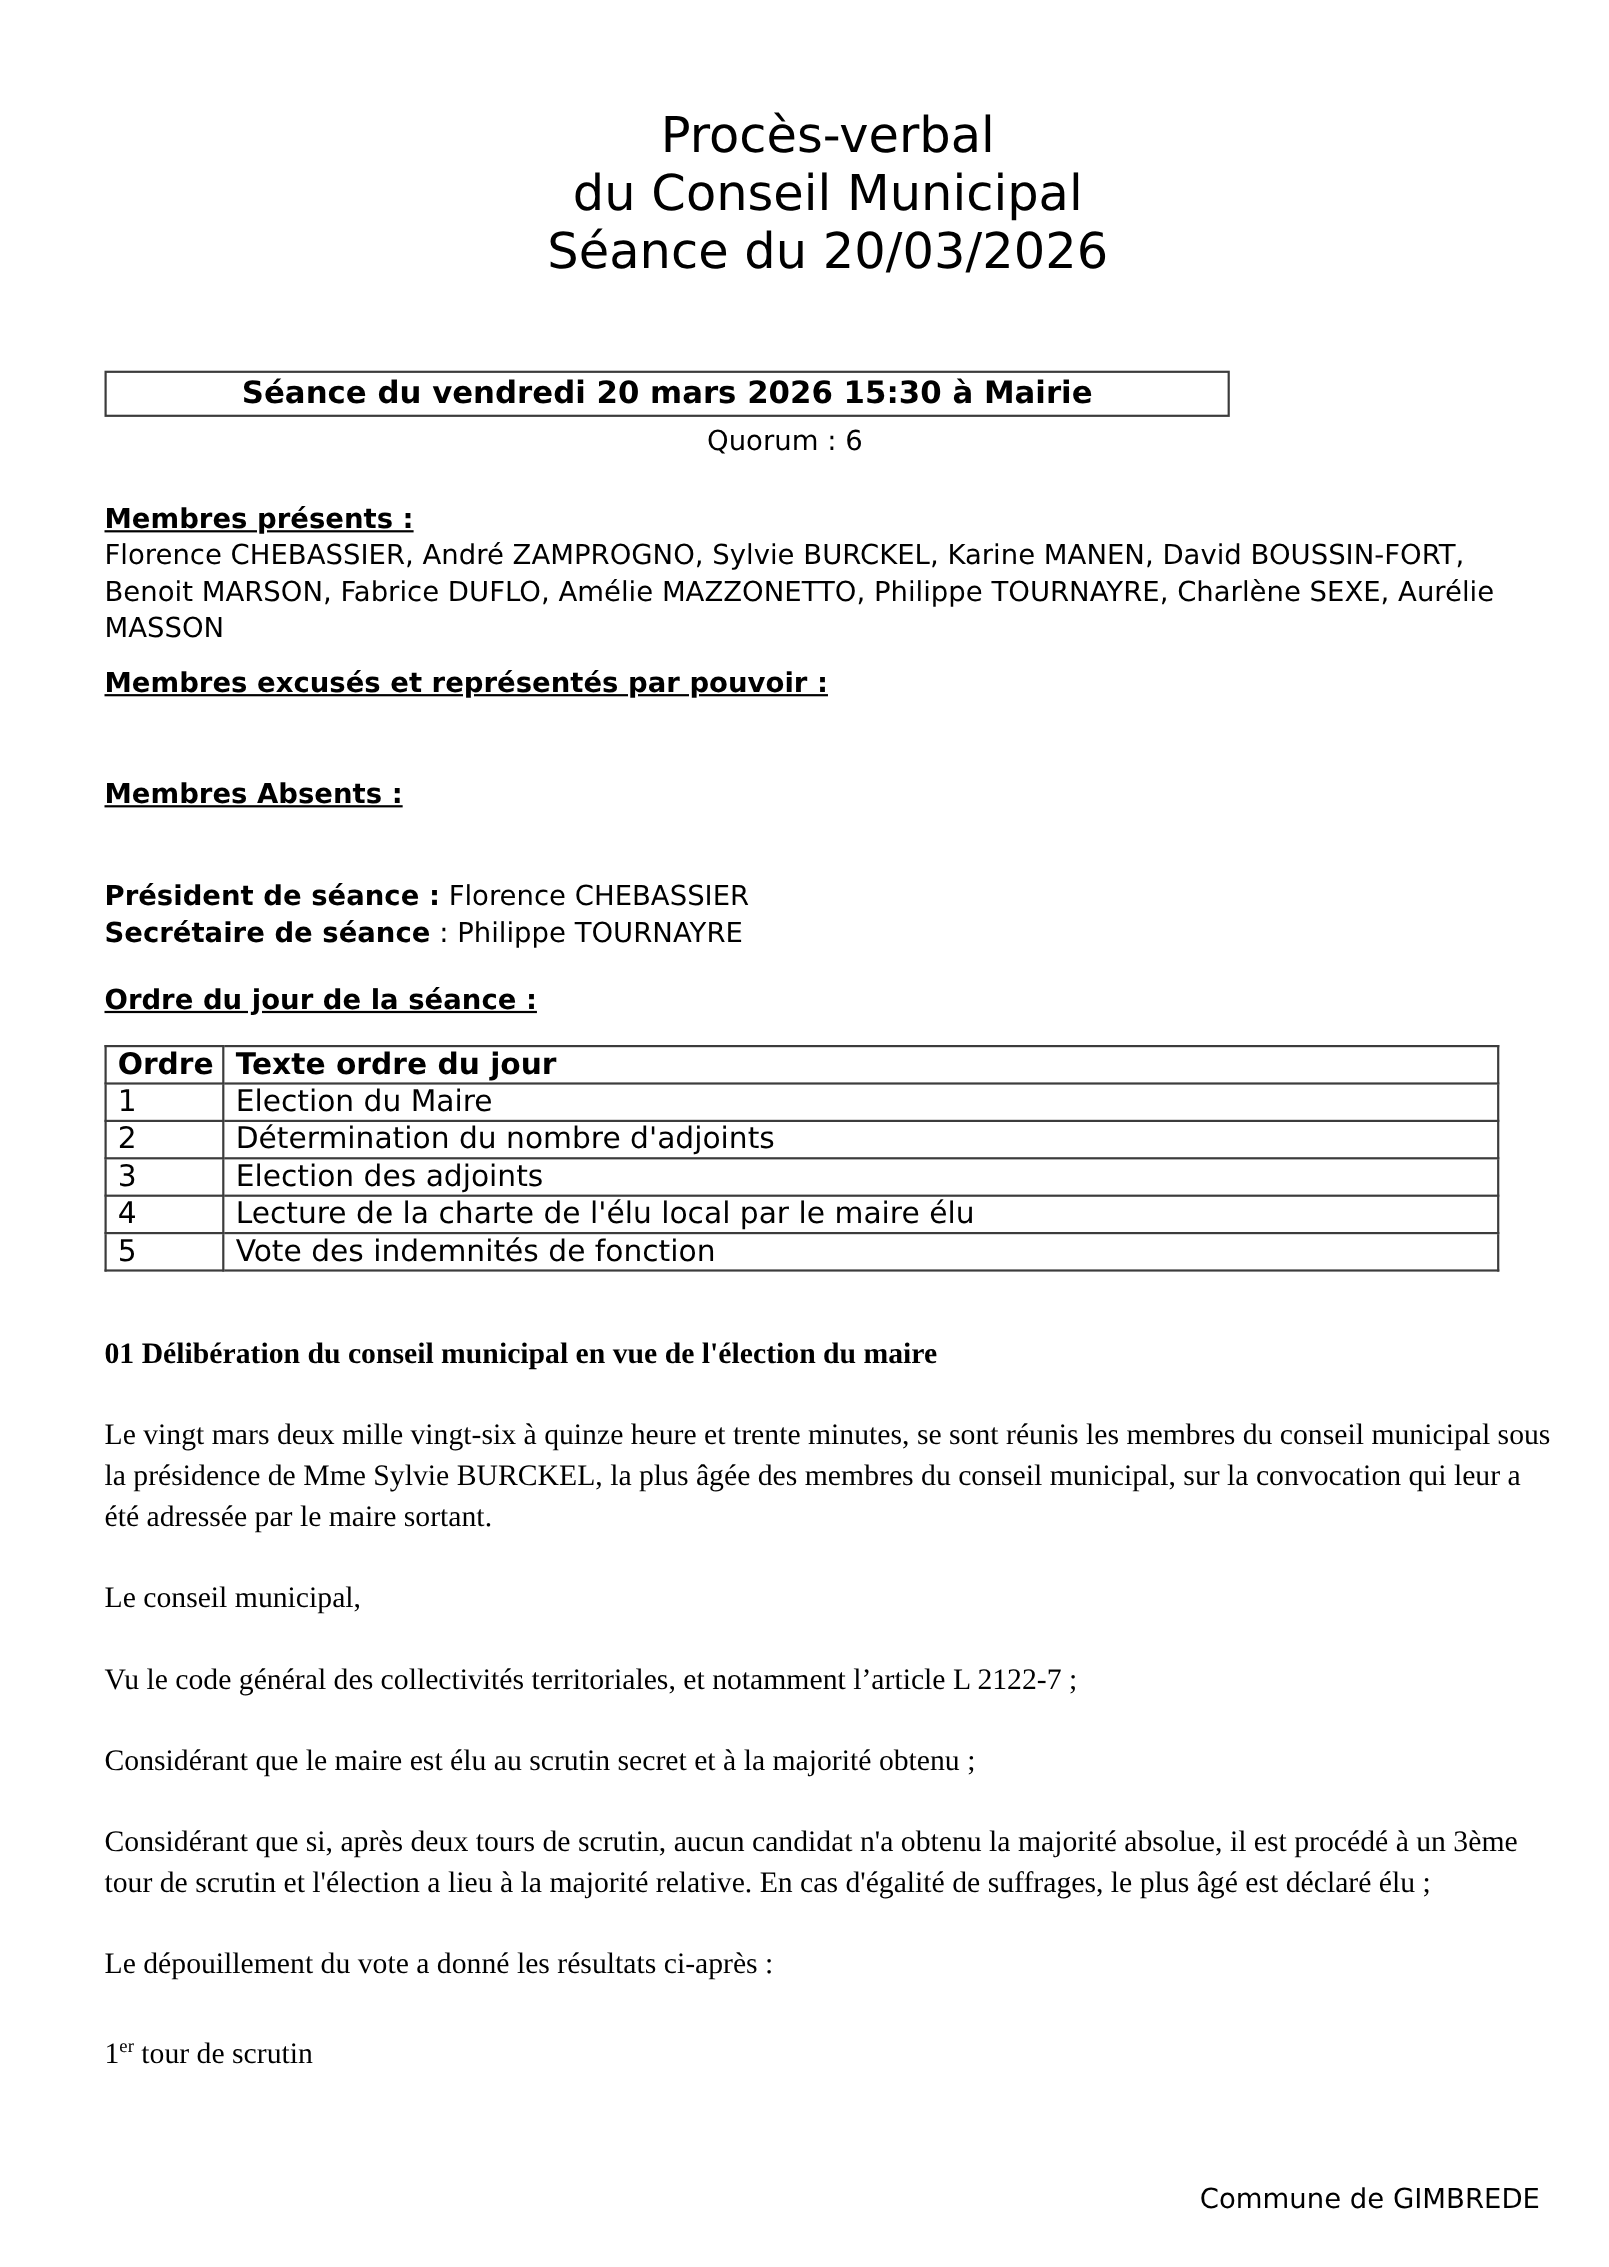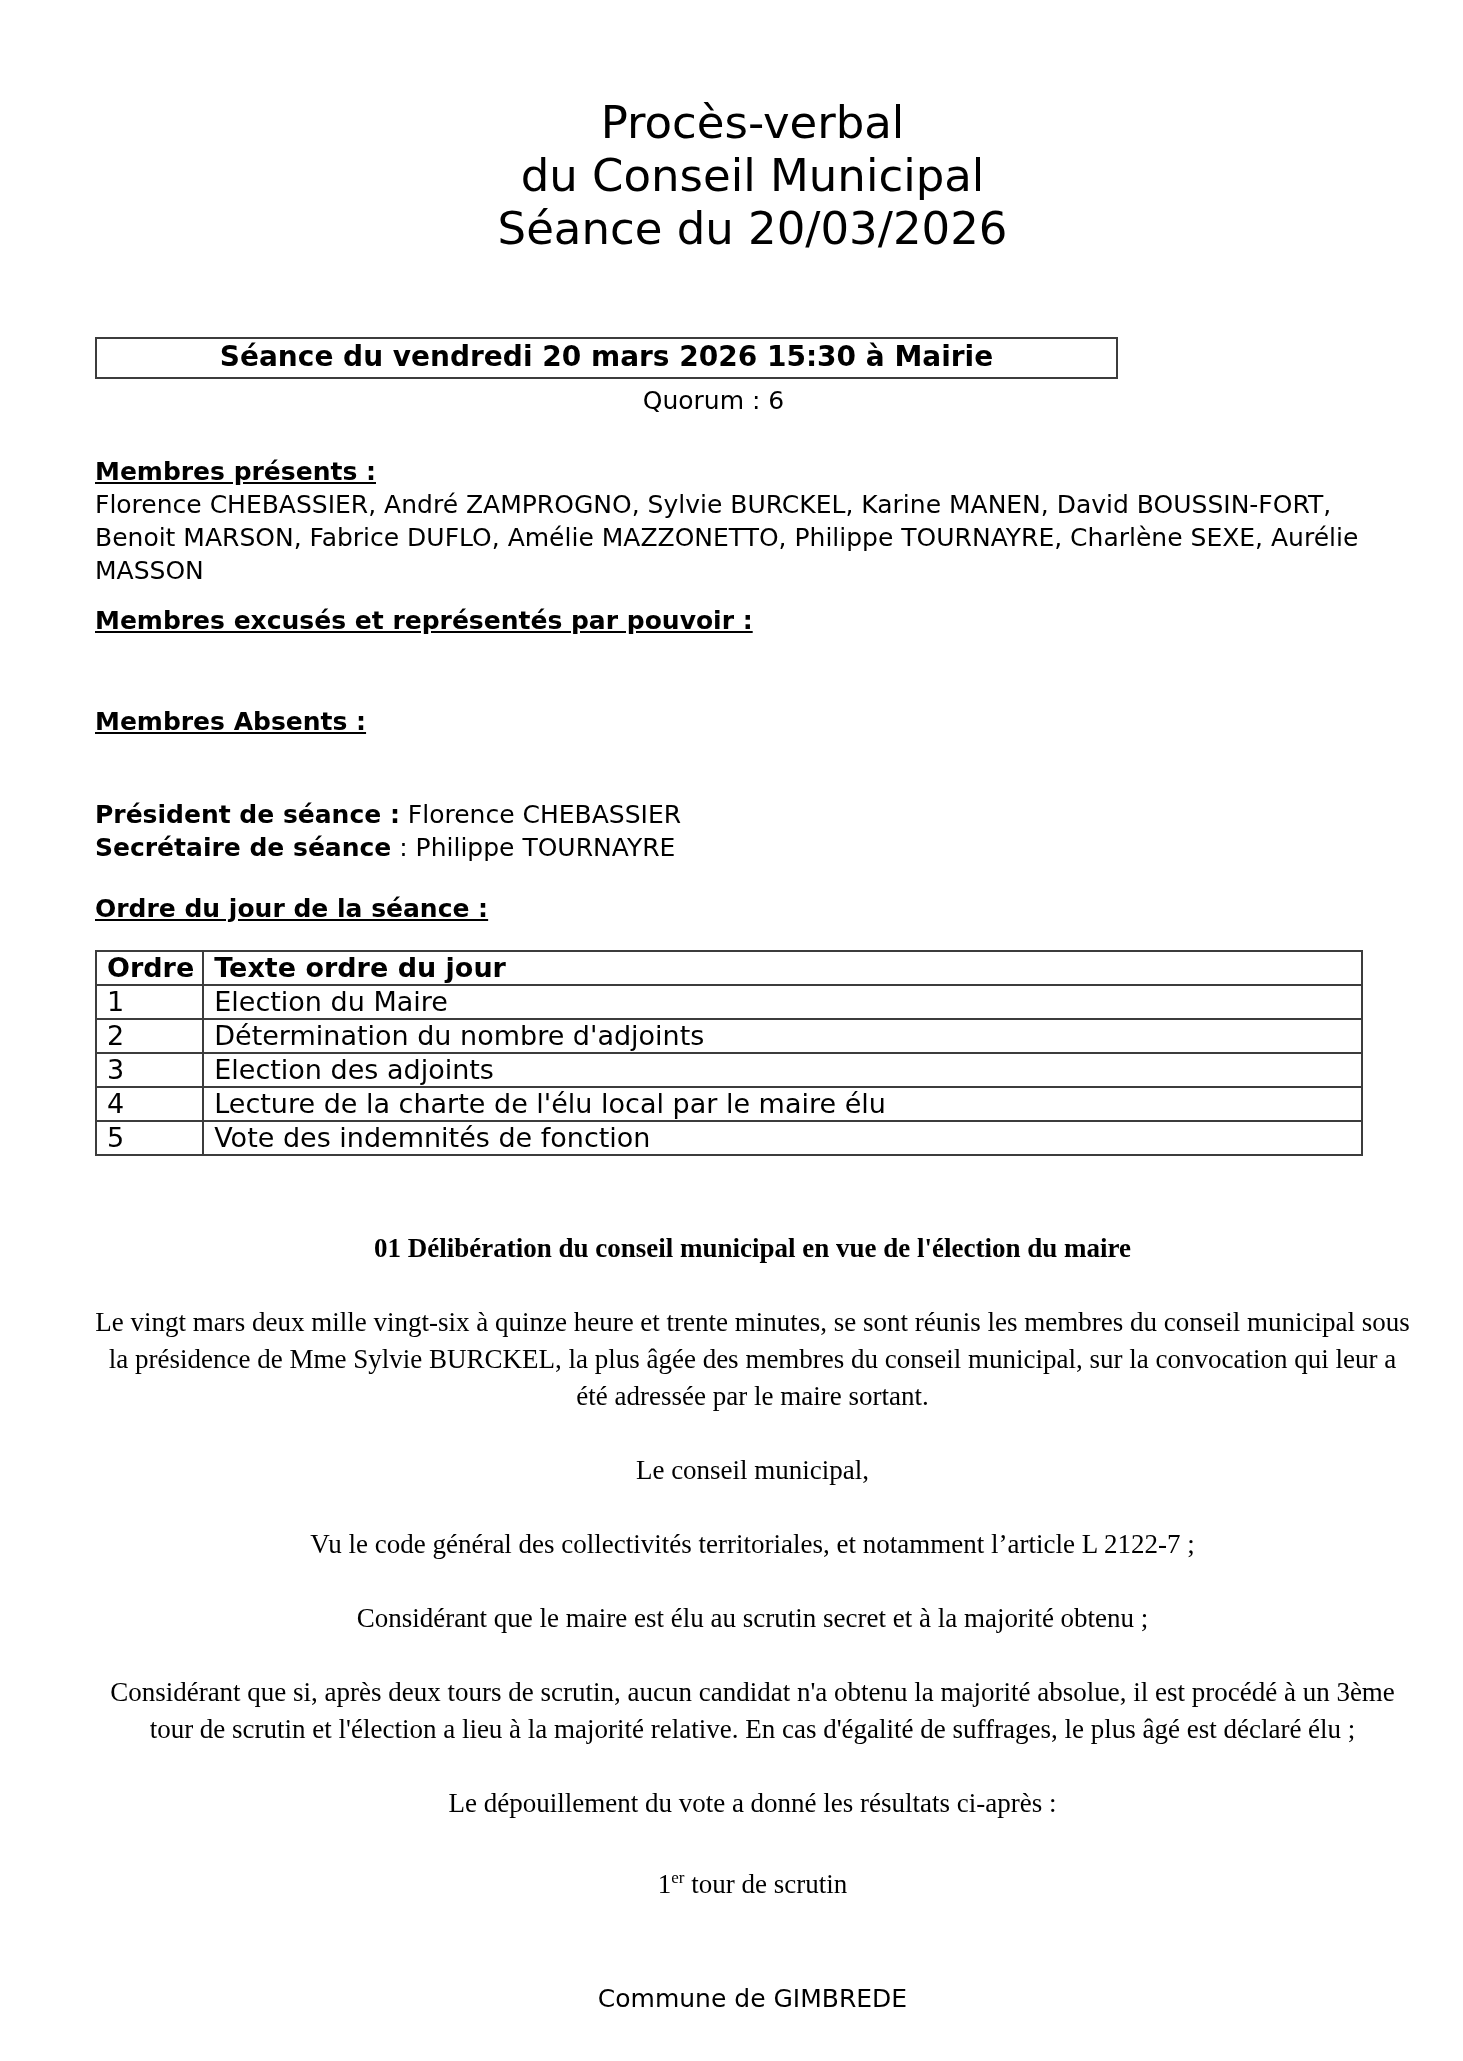--- a/index.html
+++ b/index.html
@@ -40,31 +40,31 @@
   .agenda-table {
     margin-top: 25px; border-collapse: collapse; width: 1268px;
     font-size: 27px;
   }
   .agenda-table td, .agenda-table th {
     border: 2px solid #3c3c3c; line-height: 30px; padding: 1px 8px 1px 10px;
     text-align: left; font-weight: normal;
   }
   .agenda-table th { font-weight: bold; }
   .agenda-table .col-ordre { width: 83px; }
-  .delib { margin-top: 74px; font-family: "Liberation Serif", serif; text-align: center; }
+  .delib { margin-top: 56px; font-family: "Liberation Serif", serif; }
   .delib-heading {
     font-size: 27px; line-height: 37px; font-weight: bold; margin: 0 0 37px 0;
   }
   .delib p {
     font-size: 27px; line-height: 37px; margin: 0 0 37px 0; width: 1315px;
   }
   .delib sup { font-size: 17px; }
   .footer {
-    position: absolute; top: 1982px; left: 95px; width: 1315px;
-    text-align: center; font-size: 25px; line-height: 33px;
+    position: absolute; top: 1982px; left: 85px; width: 1315px;
+    text-align: right; font-size: 25px; line-height: 33px;
     font-family: "DejaVu Sans", sans-serif;
   }
 </style>
 </head>
 <body>
 
 <div class="page">
 
   <div class="title">
     <div>Procès-verbal</div>

